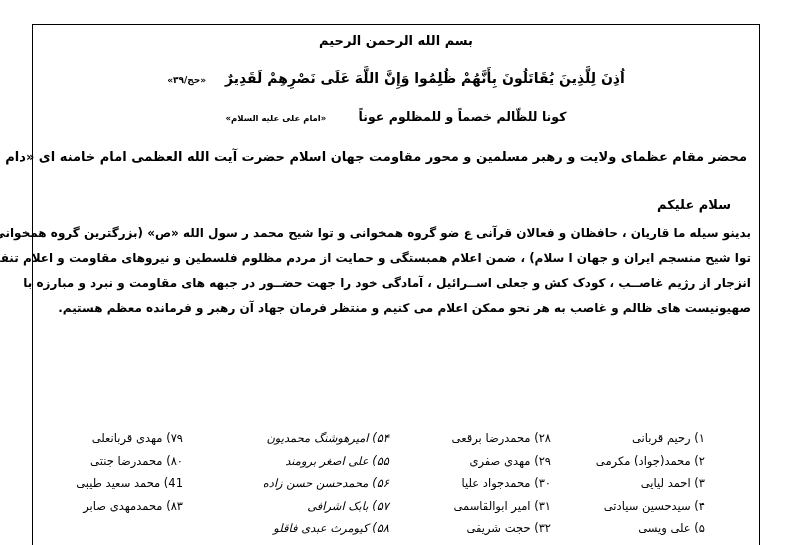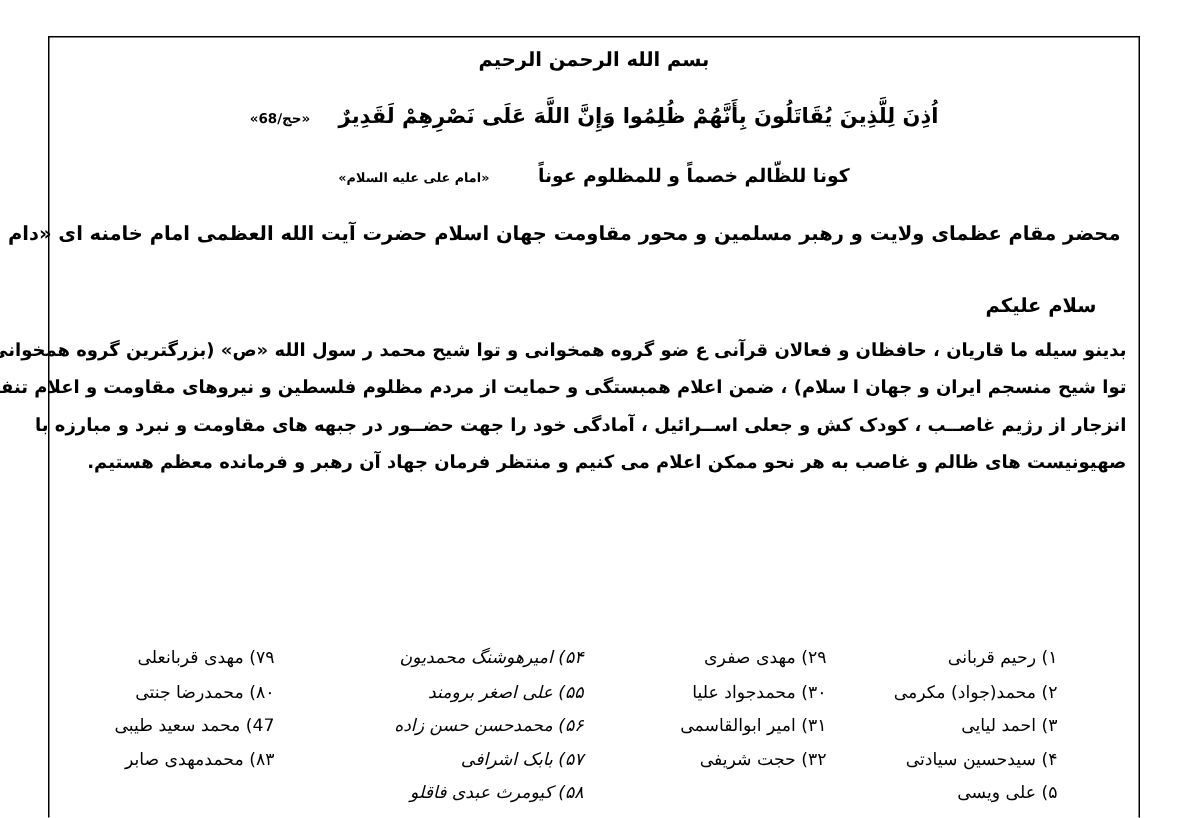--- a/index.html
+++ b/index.html
@@ -111,21 +111,21 @@
   </style>
 </head>
 <body>
 
 <div class="page-box">
 
   <div class="line center basmala">بسم الله الرحمن الرحیم</div>
 
   <div class="line center verse">
     <span>اُذِنَ لِلَّذِینَ یُقَاتَلُونَ بِأَنَّهُمْ ظُلِمُوا وَإِنَّ اللَّهَ عَلَى نَصْرِهِمْ لَقَدِیرٌ</span>
-    <span class="ref">«حج/68»</span>
+    <span class="ref">«حج/۳۹»</span>
   </div>
 
   <div class="line center hadith">
     <span>کونا للظّالم خصماً و للمظلوم عوناً</span>
     <span class="ref">«امام علی علیه السلام»</span>
   </div>
 
   <div class="line address">محضر مقام عظمای ولایت و رهبر مسلمین و محور مقاومت جهان اسلام حضرت آیت الله العظمی امام خامنه ای «دام عزه»</div>
 
   <div class="line greeting">سلام علیکم</div>
@@ -140,33 +140,34 @@
 
   <div class="members">
     <div class="col col-1">
       <div class="item">۱) رحیم قربانی</div>
       <div class="item">۲) محمد(جواد) مکرمی</div>
       <div class="item">۳) احمد لیایی</div>
       <div class="item">۴) سیدحسین سیادتی</div>
       <div class="item">۵) علی ویسی</div>
     </div>
     <div class="col col-2">
+      <div class="item">۲۸) محمدرضا برقعی</div>
       <div class="item">۲۹) مهدی صفری</div>
       <div class="item">۳۰) محمدجواد علیا</div>
       <div class="item">۳۱) امیر ابوالقاسمی</div>
       <div class="item">۳۲) حجت شریفی</div>
     </div>
     <div class="col col-3">
       <div class="item">۵۴) امیرهوشنگ محمدیون</div>
       <div class="item">۵۵) علی اصغر برومند</div>
       <div class="item">۵۶) محمدحسن حسن زاده</div>
       <div class="item">۵۷) بابک اشرافی</div>
       <div class="item">۵۸) کیومرث عبدی فاقلو</div>
     </div>
     <div class="col col-4">
       <div class="item">۷۹) مهدی قربانعلی</div>
       <div class="item">۸۰) محمدرضا جنتی</div>
-      <div class="item">47) محمد سعید طیبی</div>
+      <div class="item">41) محمد سعید طیبی</div>
       <div class="item">۸۳) محمدمهدی صابر</div>
     </div>
   </div>
 
 </div>
 
 </body></html>

